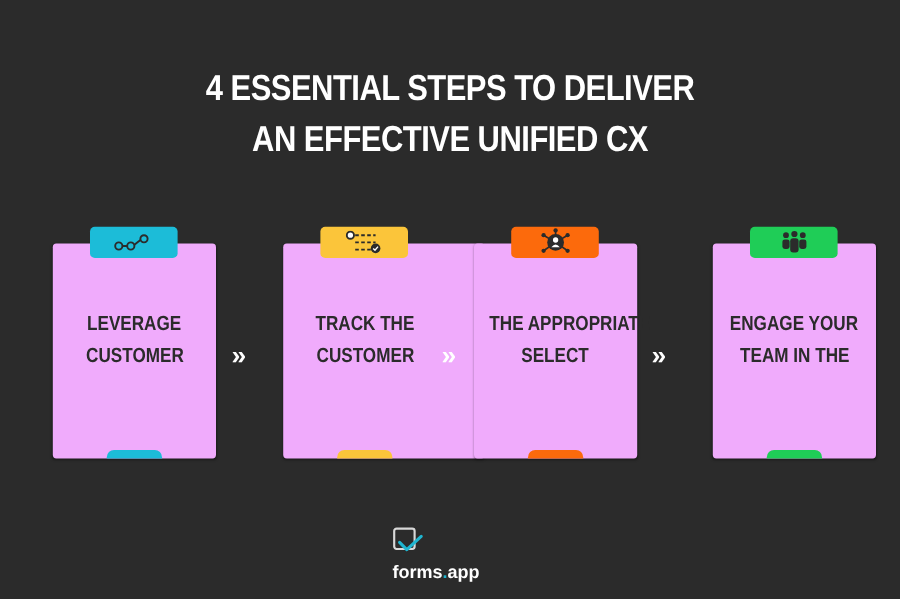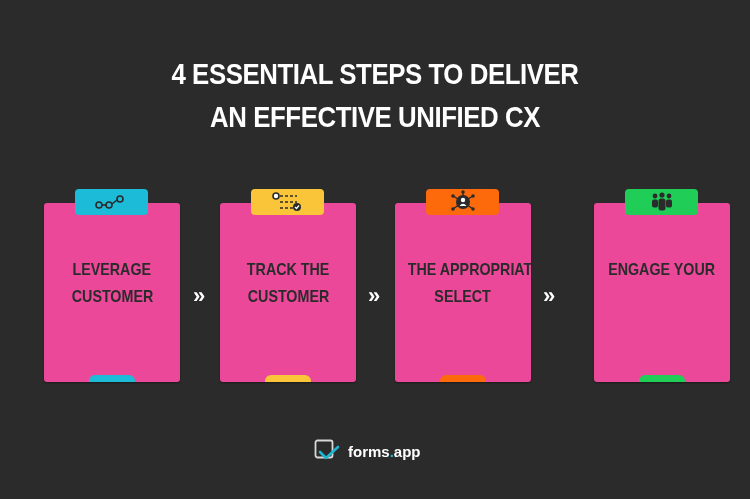--- a/index.html
+++ b/index.html
@@ -1,25 +1,25 @@
 <!DOCTYPE html>
 <html><head>
 <meta charset="utf-8">
 <style>
   html,body{margin:0;padding:0;}
   body{width:750px;height:499px;background:#2b2b2b;position:relative;overflow:hidden;font-family:"Liberation Sans","DejaVu Sans",sans-serif;}
   .title{position:absolute;left:0;top:52px;width:750px;text-align:center;color:#fff;font-weight:bold;font-size:30px;line-height:43px;letter-spacing:-0.5px;transform:scaleX(0.86);transform-origin:center;}
   .title div{white-space:nowrap;}
-  .card{position:absolute;top:203px;width:136px;height:179px;background:#ec4899;border-radius:3px;box-shadow:0 1px 2px rgba(0,0,0,0.4);}
+  .card{position:absolute;top:203px;width:136px;height:179px;background:#f0abfc;border-radius:3px;box-shadow:0 1px 2px rgba(0,0,0,0.4);}
   .tab{position:absolute;top:-14px;left:31px;width:73px;height:26px;border-radius:4px;display:flex;align-items:center;justify-content:center;}
   .card-text{position:absolute;left:0;top:53px;width:136px;text-align:center;color:#2b2b2b;font-weight:bold;font-size:17px;line-height:27px;}
   .card-text span{display:inline-block;transform:scaleX(0.84);white-space:nowrap;}
   .foot{position:absolute;bottom:0;left:45px;width:46px;height:7px;border-radius:6px 6px 0 0;}
   .arrow{position:absolute;top:285px;color:#fff;font-size:22px;font-weight:bold;line-height:22px;}
-  .logo{position:absolute;left:314px;top:439px;display:flex;align-items:center;gap:6px;}
+  .logo{position:absolute;left:327px;top:439px;display:flex;gap:6px;flex-direction:column;}
   .logo-text{color:#fff;font-size:15px;font-weight:bold;}
   .logo-text .dot{color:#1fb5d0;}
 </style>
 </head>
 <body>
 
 <div class="title">
   <div>4 ESSENTIAL STEPS TO DELIVER</div>
   <div>AN EFFECTIVE UNIFIED CX</div>
 </div>
@@ -36,21 +36,21 @@
   </div>
   <div class="card-text">
     <div><span>LEVERAGE</span></div>
     <div><span>CUSTOMER</span></div>
   </div>
   <div class="foot" style="background:#1cbcd8;"></div>
 </div>
 
 <div class="arrow" style="left:193px;">»</div>
 
-<div class="card" style="left:220px;">
+<div class="card" style="left:236px;padding-left:32px;">
   <div class="tab" style="background:#fbc53a;">
     <svg width="32" height="20" viewBox="0 0 32 20">
       <circle cx="4" cy="4" r="3" fill="#fff" stroke="#2b2b2b" stroke-width="1.6"></circle>
       <path d="M8 4 H25" stroke="#2b2b2b" stroke-width="1.6" stroke-dasharray="3 2"></path>
       <path d="M8 10 H25" stroke="#2b2b2b" stroke-width="1.6" stroke-dasharray="3 2"></path>
       <path d="M8 16 H21" stroke="#2b2b2b" stroke-width="1.6" stroke-dasharray="3 2"></path>
       <circle cx="25" cy="15" r="4" fill="#2b2b2b"></circle>
       <path d="M23 15 L24.5 16.5 L27 13.5" stroke="#fff" stroke-width="1.2" fill="none"></path>
     </svg>
   </div>
@@ -98,20 +98,21 @@
       <circle cx="5" cy="4" r="2.4" fill="#2b2b2b"></circle>
       <circle cx="12" cy="3" r="2.6" fill="#2b2b2b"></circle>
       <circle cx="19" cy="4" r="2.4" fill="#2b2b2b"></circle>
       <rect x="2" y="7.5" width="6" height="8" rx="2" fill="#2b2b2b"></rect>
       <rect x="16" y="7.5" width="6" height="8" rx="2" fill="#2b2b2b"></rect>
       <rect x="8.5" y="6.5" width="7" height="12" rx="2.5" fill="#2b2b2b"></rect>
     </svg>
   </div>
   <div class="card-text">
     <div><span>ENGAGE YOUR</span></div>
+    <div><span>TEAM IN THE</span></div>
   </div>
   <div class="foot" style="background:#1fcd57;"></div>
 </div>
 
 <div class="logo">
   <svg width="28" height="24" viewBox="0 0 28 24">
     <rect x="1.5" y="1.5" width="17" height="17" rx="2" fill="none" stroke="#d8d8d8" stroke-width="1.8"></rect>
     <path d="M6 13 L12 19 L24 8" fill="none" stroke="#1fb5d0" stroke-width="2.6" stroke-linecap="round" stroke-linejoin="round"></path>
   </svg>
   <span class="logo-text"><span>forms</span><span class="dot">.</span><span>app</span></span>

